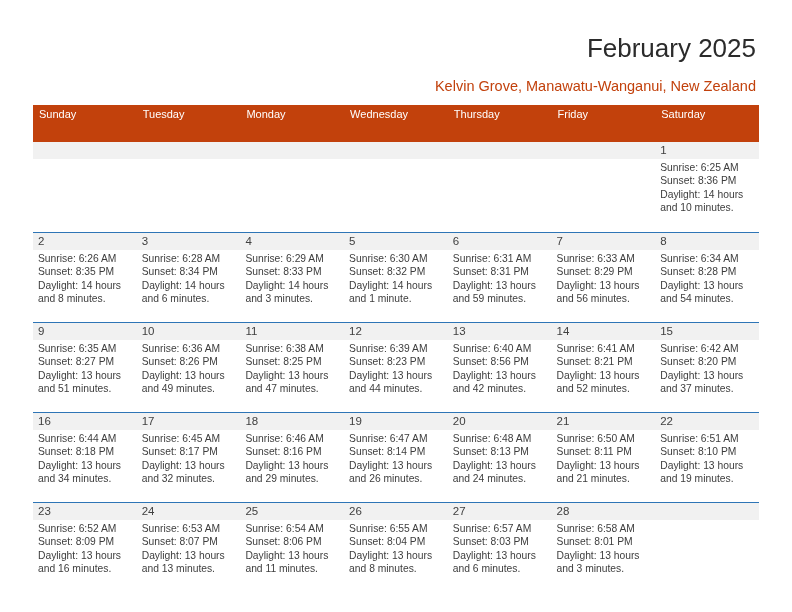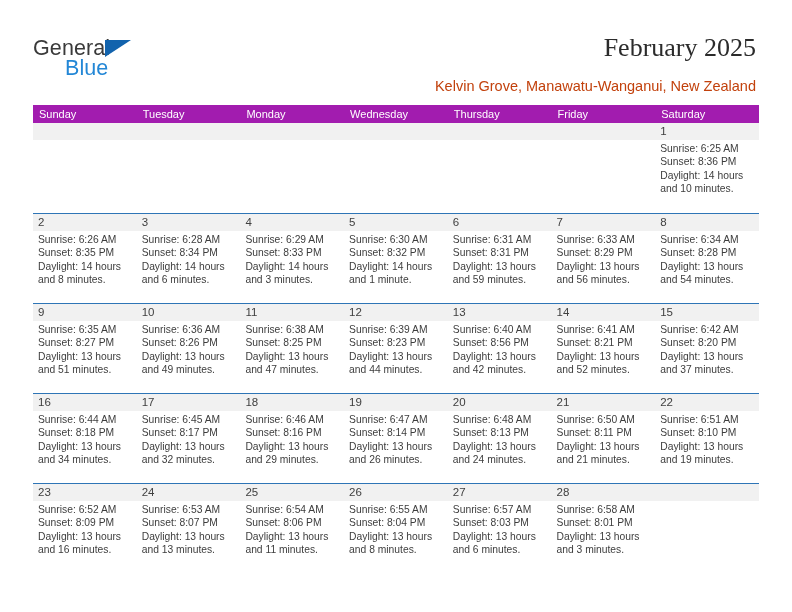--- a/index.html
+++ b/index.html
@@ -63,21 +63,20 @@
     letter-spacing: 0.1px;
   }
   .title {
     position: absolute;
     right: 36px;
     top: 33px;
     font-size: 26px;
     color: #2b2b2b;
     text-align: right;
     white-space: nowrap;
-    font-family: Liberation Serif, serif;
   }
   .subtitle {
     position: absolute;
     right: 36px;
     top: 78px;
     font-size: 14.5px;
     color: #c2410c;
     text-align: right;
     white-space: nowrap;
   }
@@ -85,22 +84,22 @@
   
   .calendar {
     position: absolute;
     left: 33px;
     top: 105px;
     width: 726px;
   }
   .dow-row {
     display: flex;
     width: 726px;
-    height: 18px;
-    background: #a21caf;
+    height: 37px;
+    background: #c2410c;
   }
   .dow {
     flex: 0 0 103.714px;
     width: 103.714px;
     color: #ffffff;
     font-size: 11px;
     line-height: 19px;
     padding-left: 6px;
     box-sizing: border-box;
     white-space: nowrap;
@@ -147,25 +146,20 @@
     background: #f1f1f1;
   }
 </style>
 </head>
 <body>
 
 <div class="page">
 
   <div class="masthead">
 
-    <div class="logo">
-      <span class="logo-general">General</span>
-      <span class="logo-tri"></span>
-      <span class="logo-blue">Blue</span>
-    </div>
 
     <div class="title">February 2025</div>
     <div class="subtitle">Kelvin Grove, Manawatu-Wanganui, New Zealand</div>
   </div>
 
   <div class="calendar">
 
     <div class="dow-row">
       <div class="dow">Sunday</div>
       <div class="dow">Tuesday</div>

